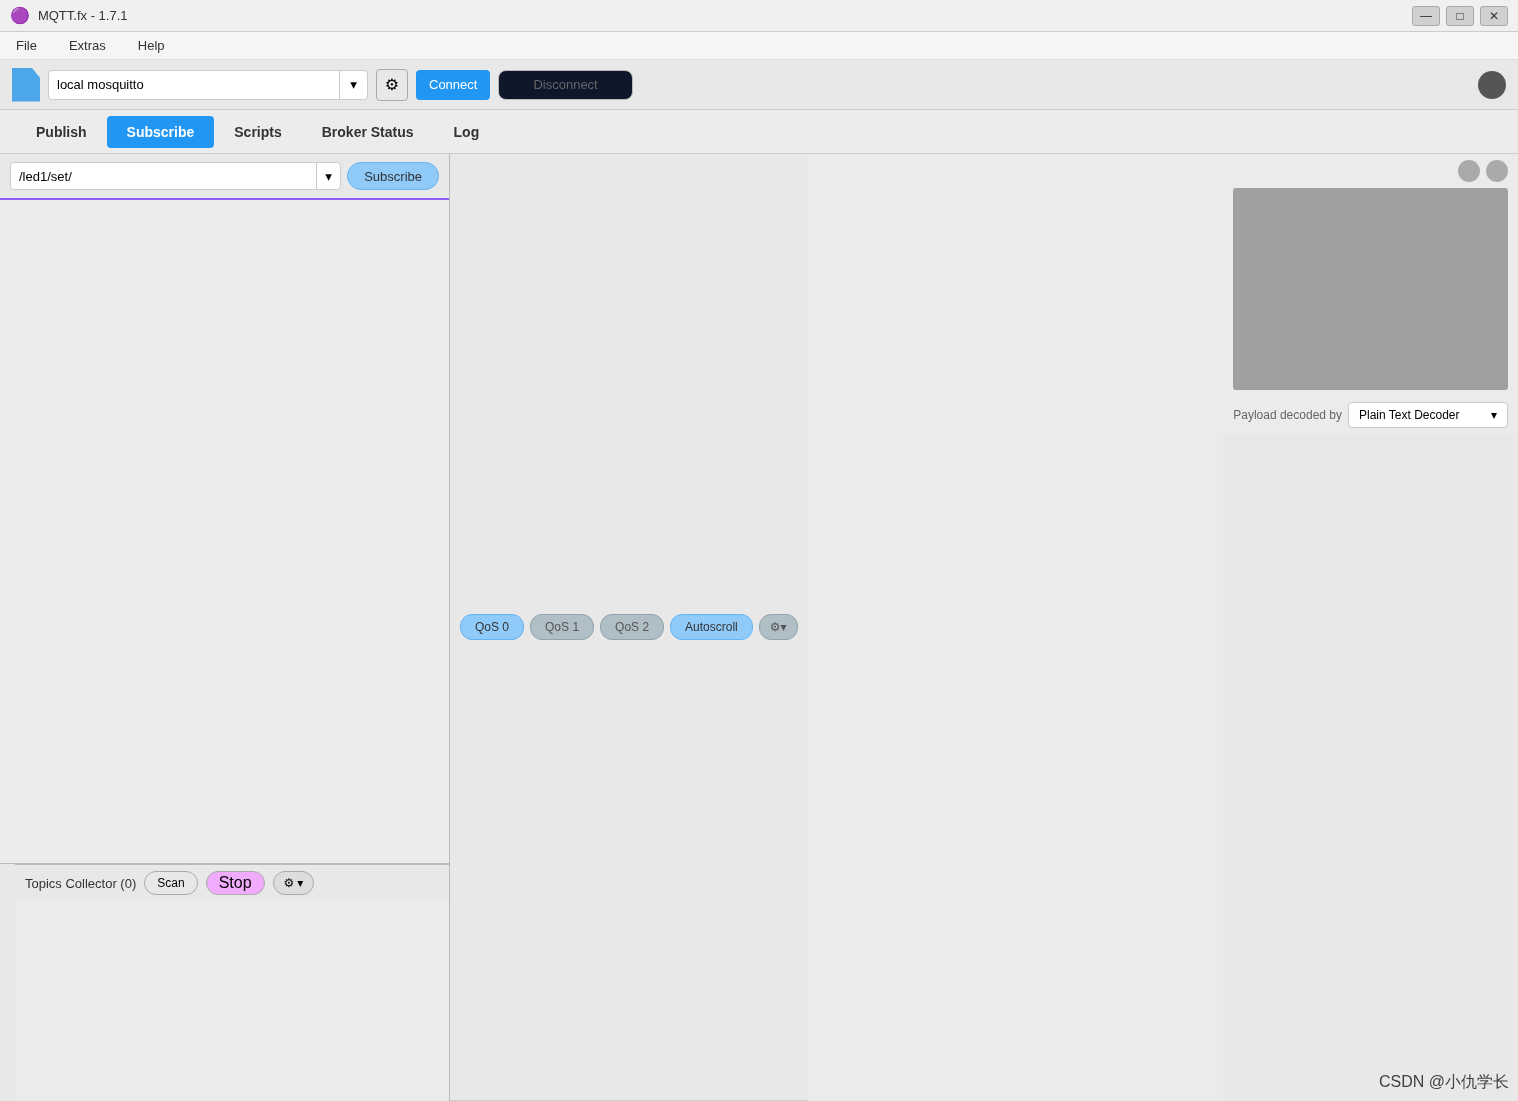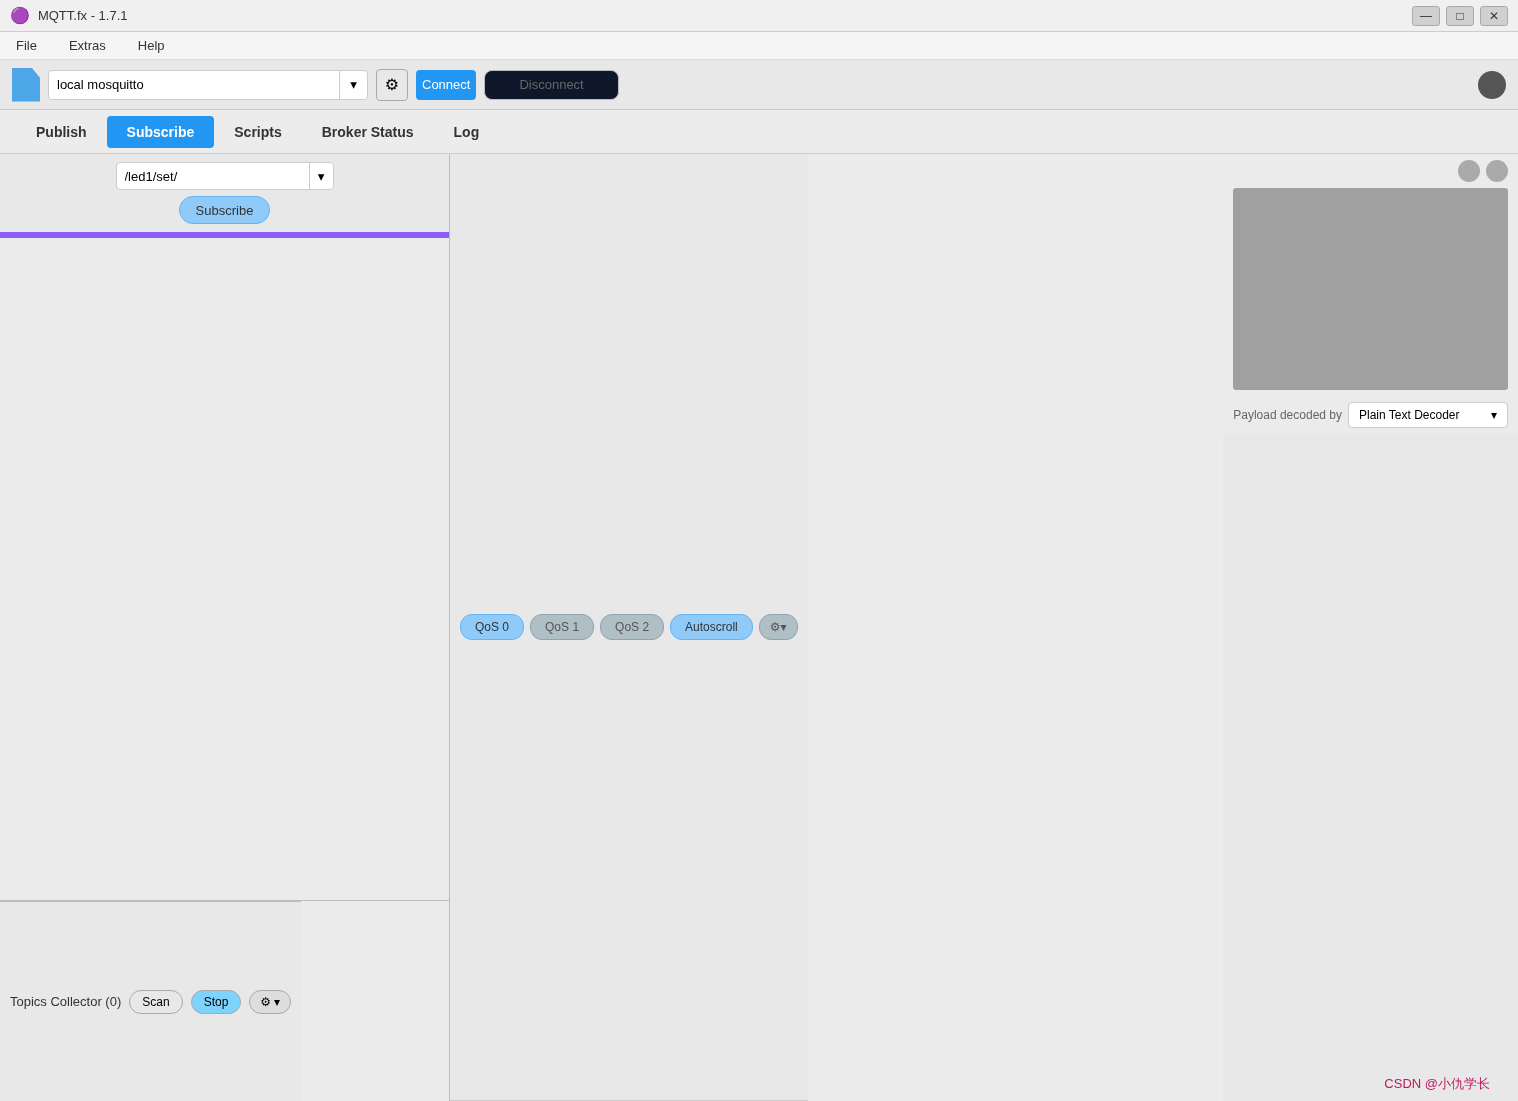--- a/index.html
+++ b/index.html
@@ -122,21 +122,21 @@
       align-items: center;
       justify-content: center;
       font-size: 16px;
     }
     .btn-connect {
       background: #2196F3;
       color: white;
       border: none;
       border-radius: 4px;
       height: 30px;
-      padding: 0 6px;
+      padding: 0 13px;
       font-size: 13px;
       cursor: pointer;
     }
     .btn-disconnect {
       background: #0f172a;
       color: #666;
       border: 1px solid #bbb;
       border-radius: 8px;
       height: 30px;
       padding: 0 34px;
@@ -189,23 +189,22 @@
       flex-direction: column;
       border-right: 1px solid #bbb;
     }
 
     
     .subscribe-bar {
       display: flex;
       align-items: center;
       padding: 8px 10px;
       background: #e8e8e8;
-      border-bottom: 6px solid #8b5cf6;
+      border-bottom: 2px solid #8b5cf6;
       gap: 6px;
-      flex-direction: column;
     }
     .topic-input-container {
       display: flex;
       align-items: center;
       background: white;
       border: 1px solid #ccc;
       border-radius: 4px;
       height: 28px;
       flex: 1;
     }
@@ -263,26 +262,26 @@
     .btn-scan {
       background: #e8e8e8;
       border: 1px solid #aaa;
       border-radius: 12px;
       height: 24px;
       padding: 0 12px;
       font-size: 12px;
       cursor: pointer;
     }
     .btn-stop {
-      background: #7dd3fc;
+      background: #f0abfc;
       border: 1px solid #aaa;
       border-radius: 12px;
       height: 24px;
       padding: 0 12px;
-      font-size: 12px;
+      font-size: 16px;
       cursor: pointer;
     }
     .btn-settings-gear {
       background: #ddd;
       border: 1px solid #aaa;
       border-radius: 12px;
       height: 24px;
       padding: 0 10px;
       font-size: 12px;
       cursor: pointer;
@@ -412,29 +411,30 @@
       cursor: pointer;
       display: flex;
       align-items: center;
       min-width: 160px;
     }
 
     
     .watermark {
       position: absolute;
       bottom: 8px;
-      right: 28px;
-      font-size: 13px;
-      color: #be185d;
+      right: 9px;
+      font-size: 16px;
+      color: #404040;
     }
 
     .left-bottom {
       display: flex;
-      flex-direction: row;
+      flex-direction: column;
       border-top: 1px solid #bbb;
+      padding-left: 15px;
     }
   </style>
 </head>
 <body>
 
 <div class="title-bar">
   <div class="title-bar-left">
     <span style="font-size:16px;">🟣</span>
     <span class="title-bar-title">MQTT.fx - 1.7.1</span>
   </div>

